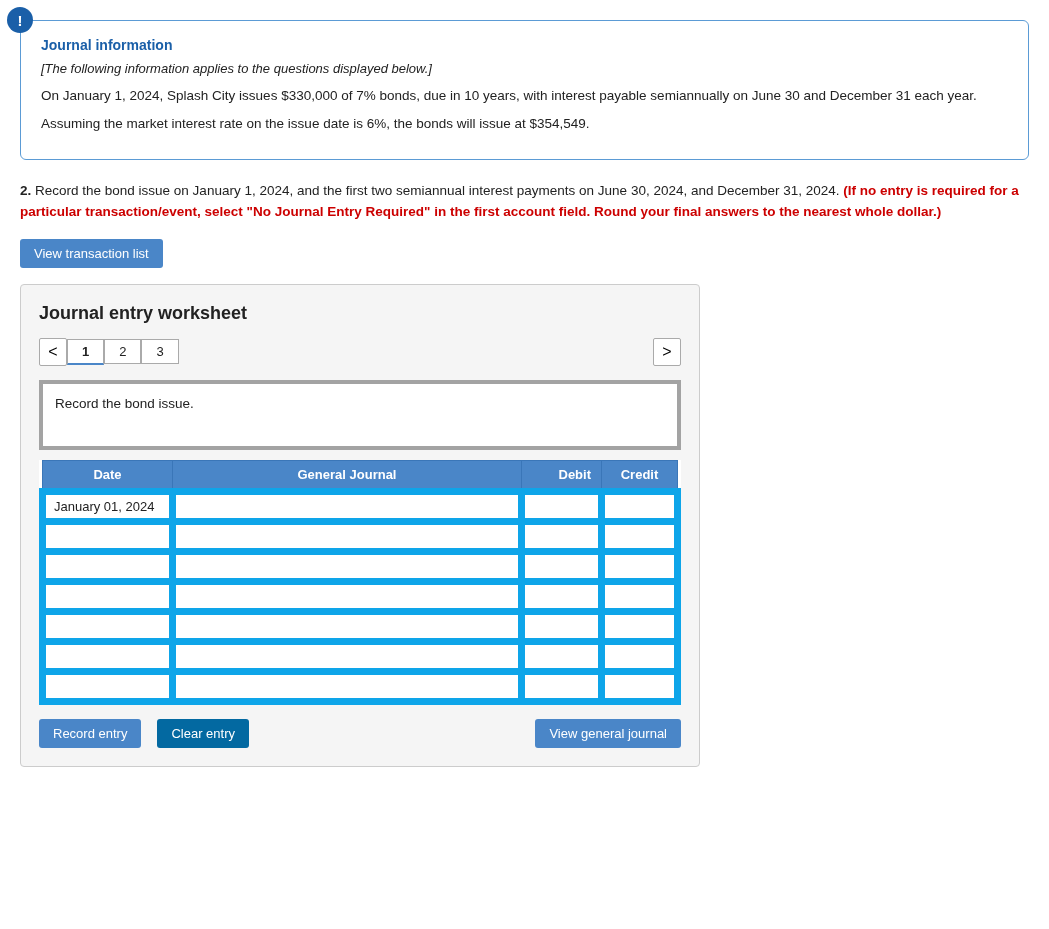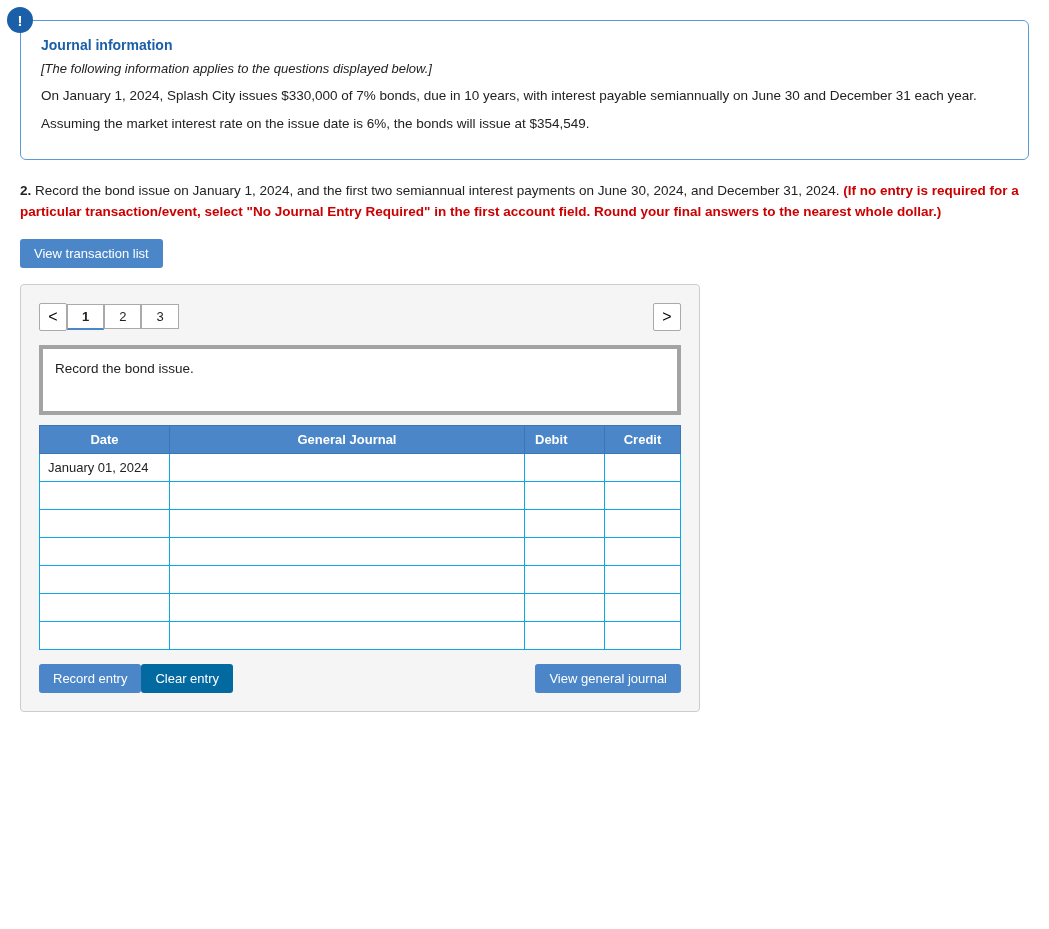--- a/index.html
+++ b/index.html
@@ -154,25 +154,25 @@
       background: #4a86c8;
       color: #fff;
       border: 1px solid #3a76b8;
       padding: 6px 10px;
       text-align: center;
       font-size: 13px;
       font-weight: bold;
     }
     .journal-table th.date-col { width: 130px; text-align: center; margin-top: 31px; }
     .journal-table th.gj-col { text-align: center; }
-    .journal-table th.debit-col { width: 80px; text-align: left; }
+    .journal-table th.debit-col { width: 80px; text-align: right; }
     .journal-table th.credit-col { width: 76px; text-align: center; }
 
     .journal-table td {
-      border: 1px solid #0ea5e9;
+      border: 7px solid #0ea5e9;
       padding: 0;
       height: 28px;
     }
     .journal-table td input {
       width: 100%;
       height: 100%;
       border: none;
       outline: none;
       padding: 4px 6px;
       font-size: 13px;
@@ -180,21 +180,21 @@
     }
     .journal-table td.date-cell {
       padding: 4px 8px;
       font-size: 13px;
       vertical-align: middle;
     }
 
     
     .bottom-buttons {
       display: flex;
-      gap: 0;
+      gap: 16px;
       align-items: center;
     }
     .btn-record { background-color: #4a86c8; }
     .btn-clear { background-color: #0369a1; }
     .btn-view-general { background-color: #4a86c8; margin-left: auto; }
   </style>
 </head>
 <body>
 
 
@@ -214,20 +214,21 @@
 <div class="question-text">
   <strong>2.</strong><span> Record the bond issue on January 1, 2024, and the first two semiannual interest payments on June 30, 2024, and December 31, 2024.</span>
   <span class="question-bold-red">(If no entry is required for a particular transaction/event, select "No Journal Entry Required" in the first account field. Round your final answers to the nearest whole dollar.)</span>
 </div>
 
 
 <button class="btn-blue">View transaction list</button>
 
 
 <div class="worksheet-container">
+  <div class="worksheet-title">Journal entry worksheet</div>
 
   <div class="tab-nav">
     <button class="tab-nav-arrow">&lt;</button>
     <div class="tab-item active">1</div>
     <div class="tab-item">2</div>
     <div class="tab-item">3</div>
     <div class="tab-spacer"></div>
     <button class="tab-nav-arrow">&gt;</button>
   </div>
 

